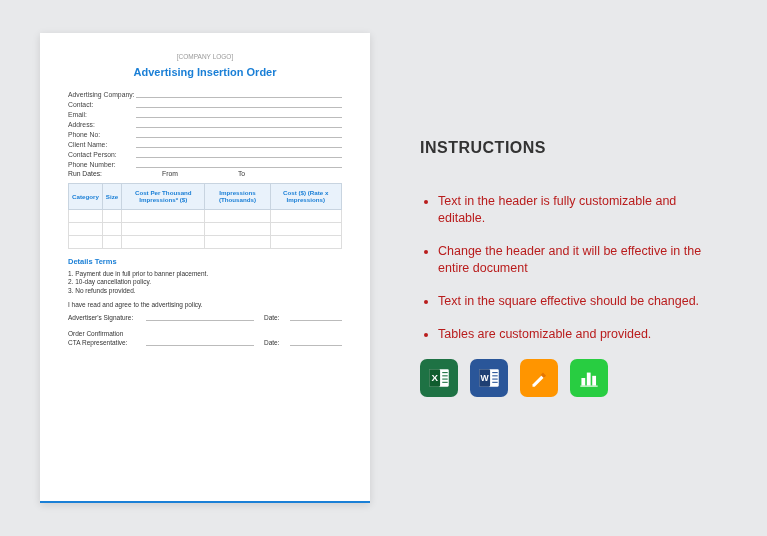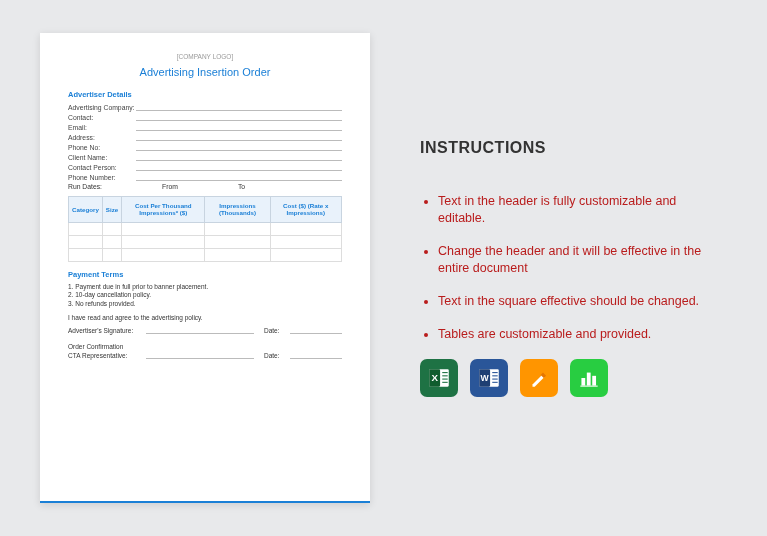--- a/index.html
+++ b/index.html
@@ -1,19 +1,19 @@
 <!DOCTYPE html>
 <html><head>
 <meta charset="utf-8">
 <style>
 *{box-sizing:border-box;margin:0;padding:0}
 body{font-family:Arial,Helvetica,sans-serif;background:#e8e9eb;width:767px;height:536px;display:flex;align-items:center;padding:30px 40px;gap:50px;overflow:hidden}
 .page{background:#fff;width:330px;height:470px;box-shadow:0 2px 8px rgba(0,0,0,.12);padding:20px 28px 14px;font-size:7px;color:#333;position:relative;border-bottom:2px solid #1a7fd6}
 .logo{text-align:center;color:#999;font-size:6.5px;margin-bottom:6px}
-.title{text-align:center;color:#1a7fd6;font-weight:normal;font-size:11px;margin-bottom:12px}
+.title{text-align:center;color:#1a7fd6;font-weight:bold;font-size:11px;margin-bottom:12px}
 .sect{color:#1a7fd6;font-weight:bold;font-size:7.5px;margin-top:8px;margin-bottom:4px}
 .row{display:flex;margin-bottom:2px;align-items:flex-end}
 .lbl{width:68px;font-size:6.8px;color:#444}
 .ln{flex:1;border-bottom:.5px solid #bbb;height:8px}
 .rundates{display:flex;font-size:6.8px;margin-bottom:6px}
 .rundates span{margin-right:6px}
 .rundates .gap{width:48px}
 table{width:100%;border-collapse:collapse;font-size:6.2px;margin-bottom:3px}
 th{background:#e9f2fb;color:#1a7fd6;font-weight:bold;padding:5px 3px;border:.5px solid #c8d4e0;text-align:center;line-height:1.2}
 td{border:.5px solid #ddd;height:13px}
@@ -36,21 +36,20 @@
 .pages{background:#ff9500}
 .numbers{background:#28cd41}
 </style>
 </head>
 <body>
 
 <div class="page">
   <div class="logo">[COMPANY LOGO]</div>
   <div class="title">Advertising Insertion Order</div>
 
-  <div class="sect">Advertiser Details</div>
   <div class="row">
       <div class="lbl">Advertising Company:</div>
       <div class="ln"></div>
     </div>
   <div class="row">
       <div class="lbl">Contact:</div>
       <div class="ln"></div>
     </div>
   <div class="row">
       <div class="lbl">Email:</div>
@@ -111,21 +110,21 @@
     <tr>
           <td></td>
           <td></td>
           <td></td>
           <td></td>
           <td></td>
         </tr>
   </tbody>
     </table>
 
-  <div class="sect">Payment Terms</div>
+  <div class="sect">Details Terms</div>
   <div class="pay">1. Payment due in full prior to banner placement.</div>
   <div class="pay">2. 10-day cancellation policy.</div>
   <div class="pay">3. No refunds provided.</div>
 
   <div class="agree">I have read and agree to the advertising policy.</div>
   <div class="sig">
       <div class="l1">Advertiser's Signature:</div>
       <div class="u1"></div>
       <div class="l2">Date:</div>
       <div class="u2"></div>

